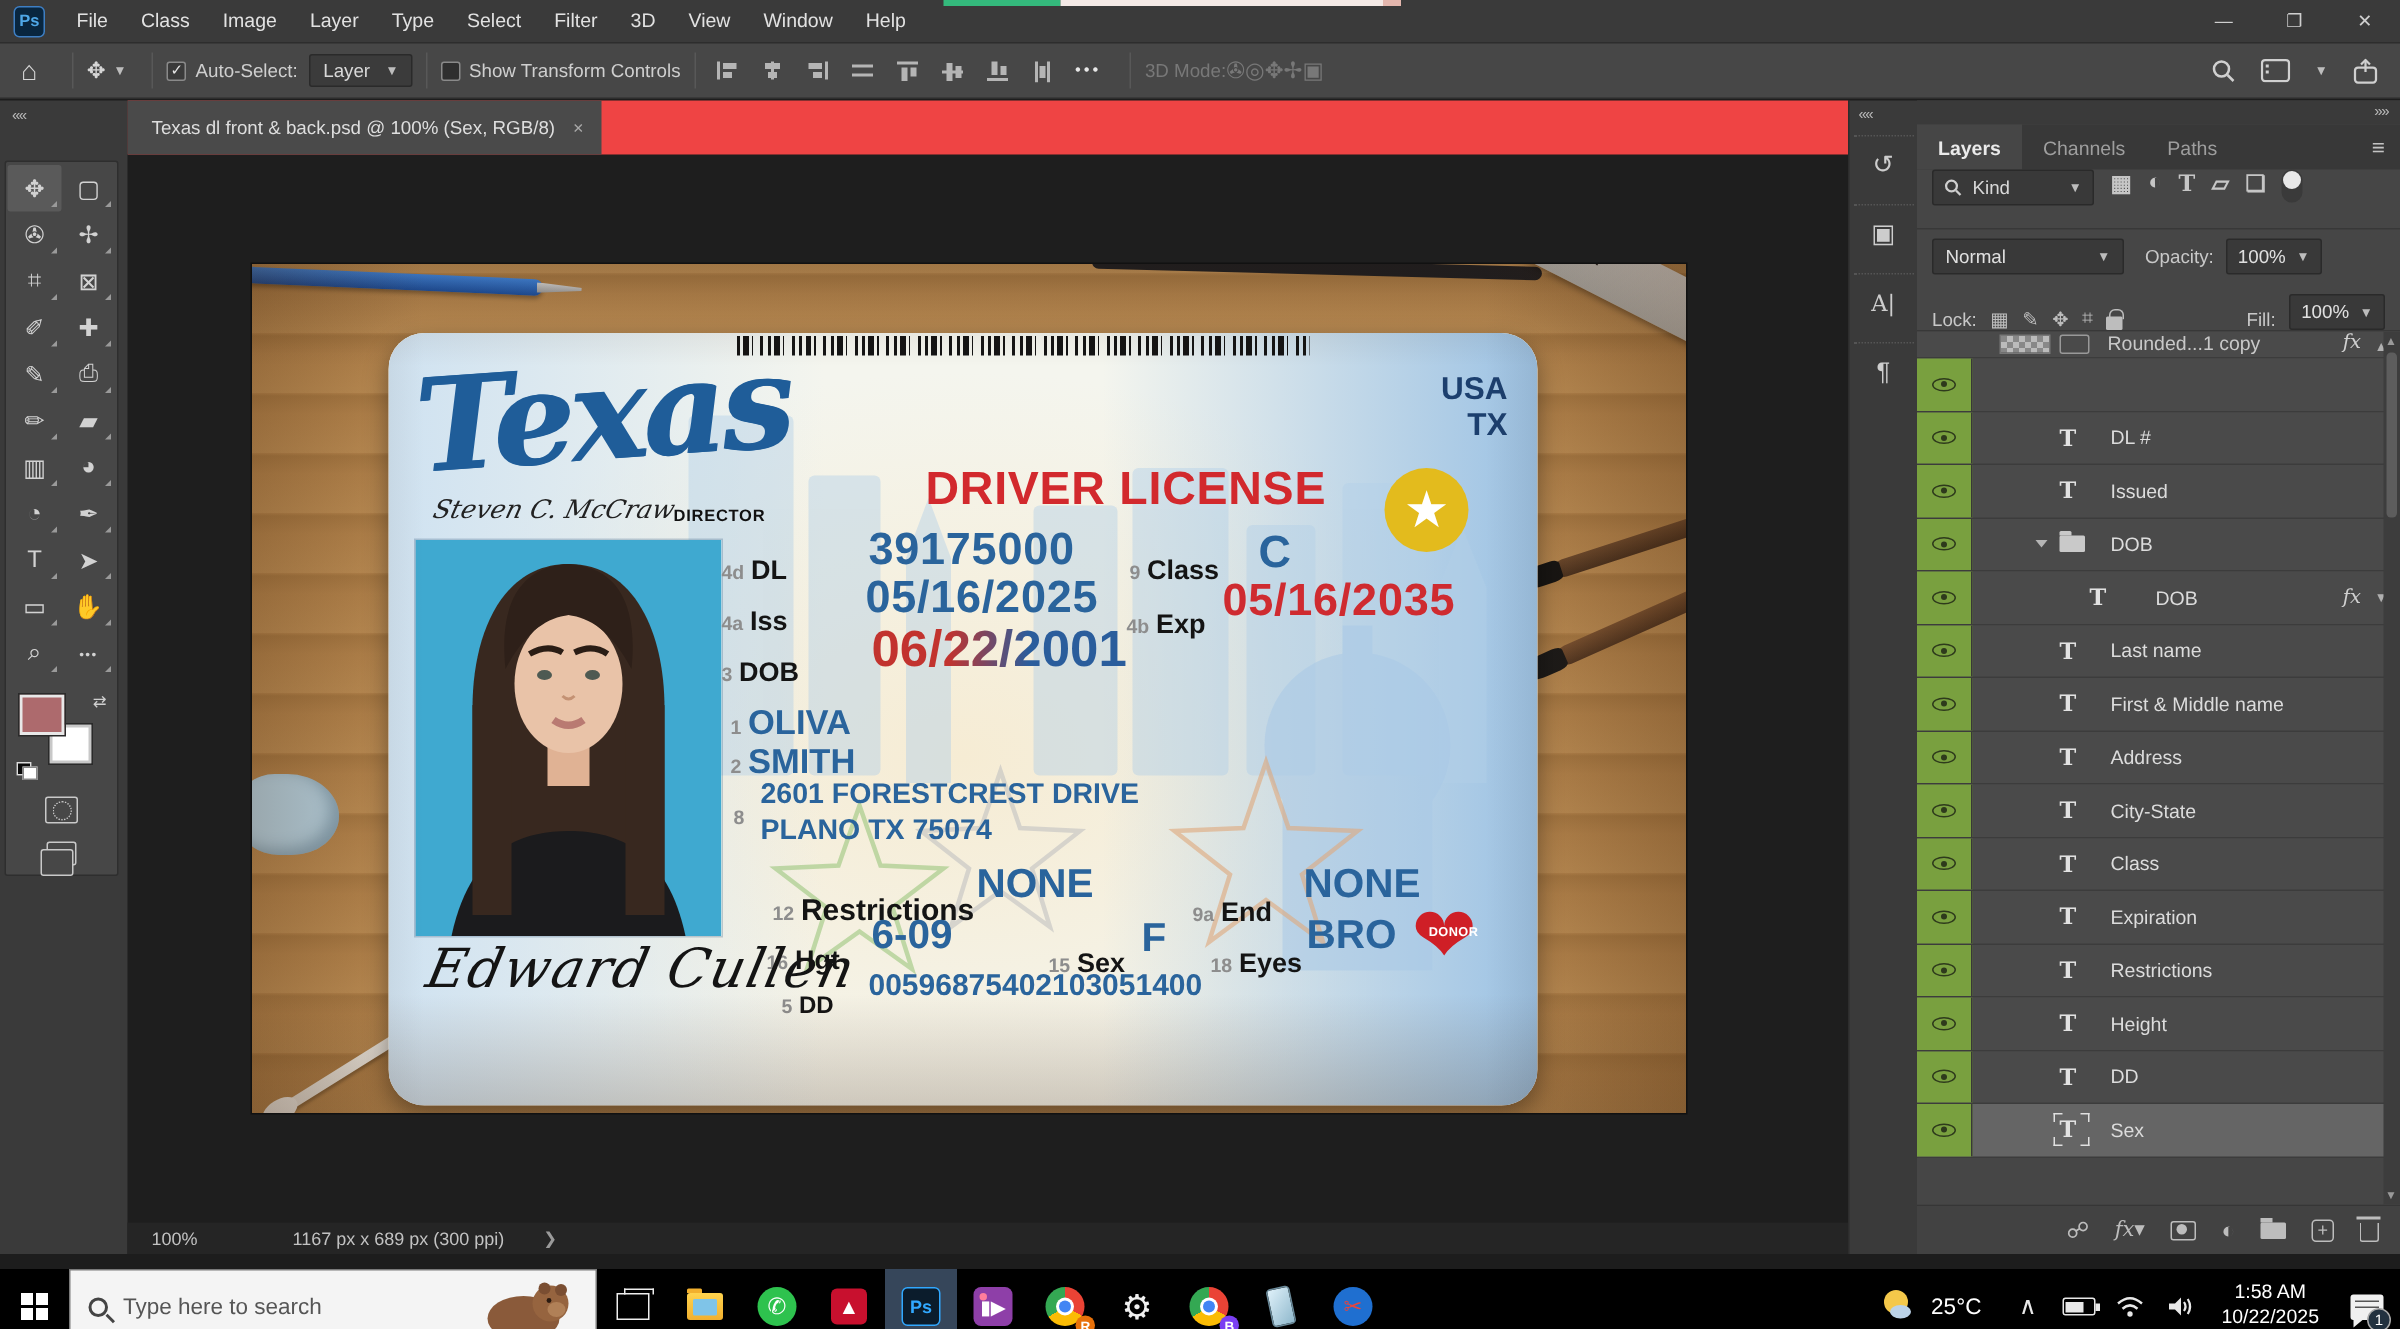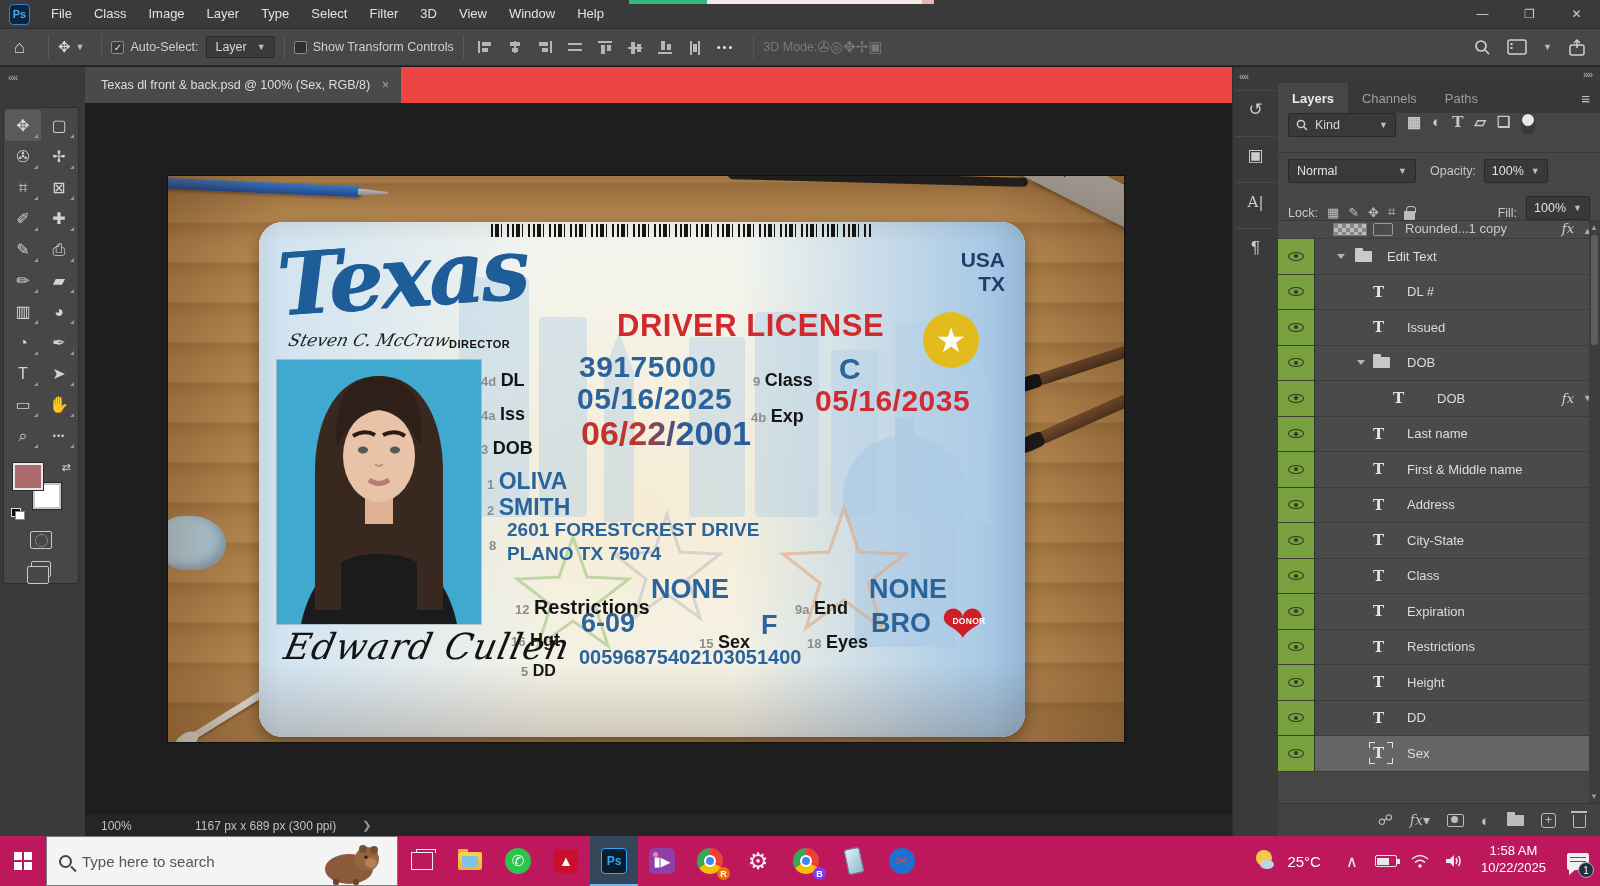--- a/index.html
+++ b/index.html
@@ -176,21 +176,21 @@
 .fic.fx{font-family:"DejaVu Serif",serif;font-style:italic;font-size:14px}
 .maskic{width:17px;height:13px;border:1.5px solid #bdbdbd;border-radius:2px;position:relative}
 .maskic::after{content:"";position:absolute;left:3px;top:1.5px;width:7px;height:7px;border-radius:50%;background:#bdbdbd}
 .folder2{width:17px;height:11px;background:#bdbdbd;border-radius:1px;position:relative}
 .folder2::before{content:"";position:absolute;left:0;top:-3px;width:8px;height:3px;background:#bdbdbd}
 .plusic{width:15px;height:15px;border:1.5px solid #bdbdbd;border-radius:3px;display:flex;align-items:center;justify-content:center;font-size:12px}
 .trash{width:13px;height:13px;border:1.5px solid #bdbdbd;border-top:none;border-radius:0 0 2px 2px;position:relative;margin-top:3px}
 .trash::before{content:"";position:absolute;left:-3px;top:-4px;width:16px;height:1.5px;background:#bdbdbd}
 
 
-.taskbar{position:absolute;left:0;right:0;bottom:0;height:50px;background:#be185d;display:flex;align-items:flex-end;z-index:50;color:#eee}
+.taskbar{position:absolute;left:0;right:0;bottom:0;height:40px;background:#000000;display:flex;align-items:flex-start;z-index:50;color:#eee}
 .tb-start{width:46px;height:50px;display:flex;align-items:center;justify-content:center}
 .winlogo{display:grid;grid-template-columns:8px 8px;grid-template-rows:8px 8px;gap:1.5px}
 .winlogo i{background:#fff}
 .searchbox{width:352px;height:50px;background:#f4f4f4;border:1px solid #7a7a7a;display:flex;align-items:center;gap:10px;padding:0 12px;position:relative}
 .searchbox .mag{width:13px;height:13px;border:2px solid #444;border-radius:50%;position:relative}
 .searchbox .mag::after{content:"";position:absolute;width:7px;height:2px;background:#444;transform:rotate(45deg);left:9px;top:11px}
 .searchbox .stext{color:#555;font-size:15px}
 .wombat{position:absolute;right:14px;bottom:0;width:64px;height:44px}
 .tb-app{width:48px;height:50px;display:flex;align-items:center;justify-content:center;position:relative}
 .tb-app.active{background:#36465a;box-shadow:inset 0 -2px 0 #76b9ed}
@@ -589,25 +589,20 @@
           <span class="thumb2" style="bottom:2px"></span>
           <span class="lname" style="left:90px;bottom:2px;color:#c8c8c8">Rounded...1 copy</span>
           <span class="fxtag" style="bottom:2px">fx</span>
           <span class="fxchev" style="bottom:2px">▲</span>
         </div>
       </div>
       <div class="lrow">
         <div class="eyecol green">
           <span class="eye"></span>
         </div>
-        <div class="lcontent">
-          <span class="tri-d" style="left:22px"></span>
-          <span class="folder" style="left:40px"></span>
-          <span class="lname" style="left:72px">Edit Text</span>
-        </div>
       </div>
       <div class="lrow">
         <div class="eyecol green">
           <span class="eye"></span>
         </div>
         <div class="lcontent">
           <span class="ticon" style="left:58px">T</span>
           <span class="lname" style="left:92px">DL #</span>
         </div>
       </div>

